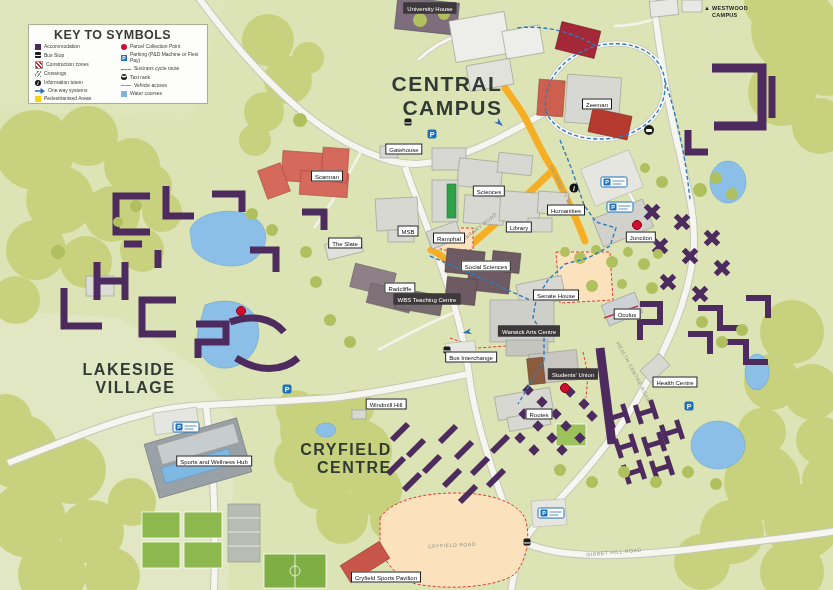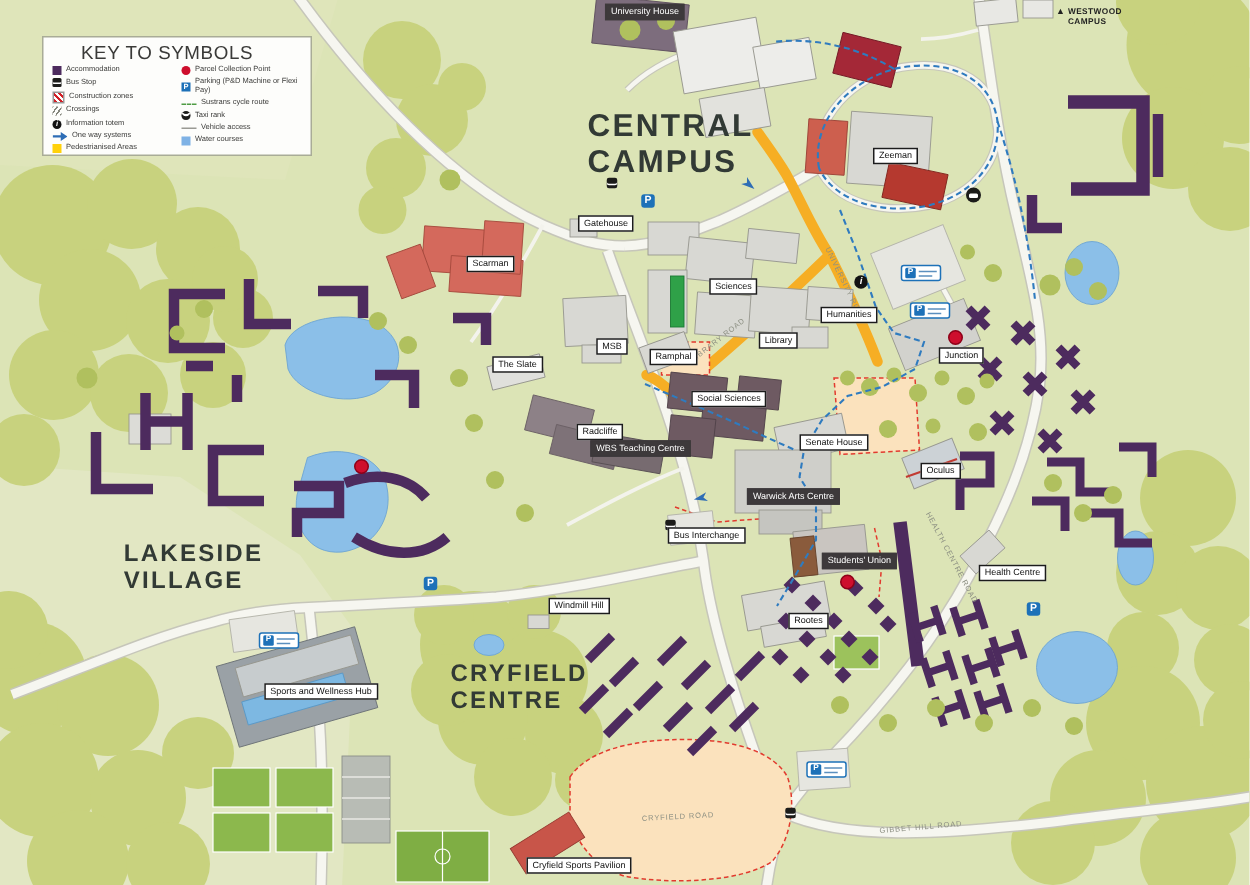--- a/index.html
+++ b/index.html
@@ -1,20 +1,20 @@
 <!DOCTYPE html>
 <html><head>
 <meta charset="utf-8">
 <style>
   html,body{margin:0;padding:0;background:#fff;font-family:"Liberation Sans",sans-serif;}
   #map{position:relative;width:833px;height:590px;overflow:hidden;background:#dce4b6;}
   #base{position:absolute;left:0;top:0;z-index:0;}
   
   .district{position:absolute;transform:translate(-50%,-50%);font-weight:bold;color:#323a35;
-    text-align:left;white-space:pre-line;line-height:1.12;letter-spacing:1.5px;z-index:3;}
+    text-align:right;white-space:pre-line;line-height:1.12;letter-spacing:1.5px;z-index:3;}
   #d-central{left:447px;top:96px;font-size:21px;}
   #d-lakeside{left:129px;top:379px;font-size:16px;}
   #d-cryfield{left:346px;top:459px;font-size:16px;}
   .westwood{position:absolute;left:704px;top:5px;display:flex;gap:2px;z-index:3;color:#222;}
   .westwood .arr{font-size:6px;line-height:7px;}
   .westwood .txt{font-size:5.5px;font-weight:bold;white-space:pre-line;line-height:1.25;letter-spacing:.3px;}
   
   .bl{position:absolute;transform:translate(-50%,-50%);font-size:6px;line-height:1;background:#fff;
     border:1px solid #1c1c1c;padding:1.5px 3px;color:#111;white-space:nowrap;z-index:5;}
   .bl.dark{background:#3d393b;color:#fff;border-color:#3d393b;}
@@ -38,21 +38,21 @@
     line-height:9px;z-index:4;}
   .bstop{position:absolute;transform:translate(-50%,-50%);width:7px;height:7px;background:#1c1c1a;
     border-radius:1.5px;z-index:4;
     box-shadow:inset 0 -2px 0 #1c1c1a, inset 0 -3px 0 #fff;}
   .taxi{position:absolute;transform:translate(-50%,-50%);width:10px;height:10px;border-radius:50%;
     background:#1c1c1a;z-index:4;}
   .taxi::before{content:"";position:absolute;left:2px;top:4px;width:6px;height:3px;background:#fff;border-radius:1px;}
   
   .legend{position:absolute;left:28px;top:24px;width:180px;height:80px;background:#fdfdfb;
     border:1px solid #a9ac97;z-index:10;box-sizing:border-box;padding:3px 6px;}
-  .legend-title{font-size:12.5px;font-weight:normal;color:#3a3a38;letter-spacing:.4px;margin-bottom:2px;padding-left:19px;}
+  .legend-title{font-size:12.5px;font-weight:bold;color:#3a3a38;letter-spacing:.4px;margin-bottom:2px;padding-left:19px;}
   .legend-cols{display:flex;gap:6px;}
   .legend-col{flex:1;display:flex;flex-direction:column;gap:2.4px;}
   .lrow{display:flex;align-items:center;gap:3px;}
   .lic{width:6px;height:6px;flex:none;display:inline-block;}
   .llabel{font-size:5px;color:#3c3c3a;line-height:1.15;}
   .ic-accommodation{background:#4d2b5e;}
   .ic-bus-stop{background:#1c1c1a;border-radius:1px;box-shadow:inset 0 -2px 0 #1c1c1a, inset 0 -3px 0 #fff;}
   .ic-construction{background:repeating-linear-gradient(45deg,#d32027 0 1.5px,#fff 1.5px 3px);border:.5px solid #999;}
   .ic-crossings{background:repeating-linear-gradient(-55deg,#84857c 0 1px,transparent 1px 2.6px);}
   .ic-information-totem{background:#121212;border-radius:50%;color:#fff;font-size:5px;font-style:italic;

